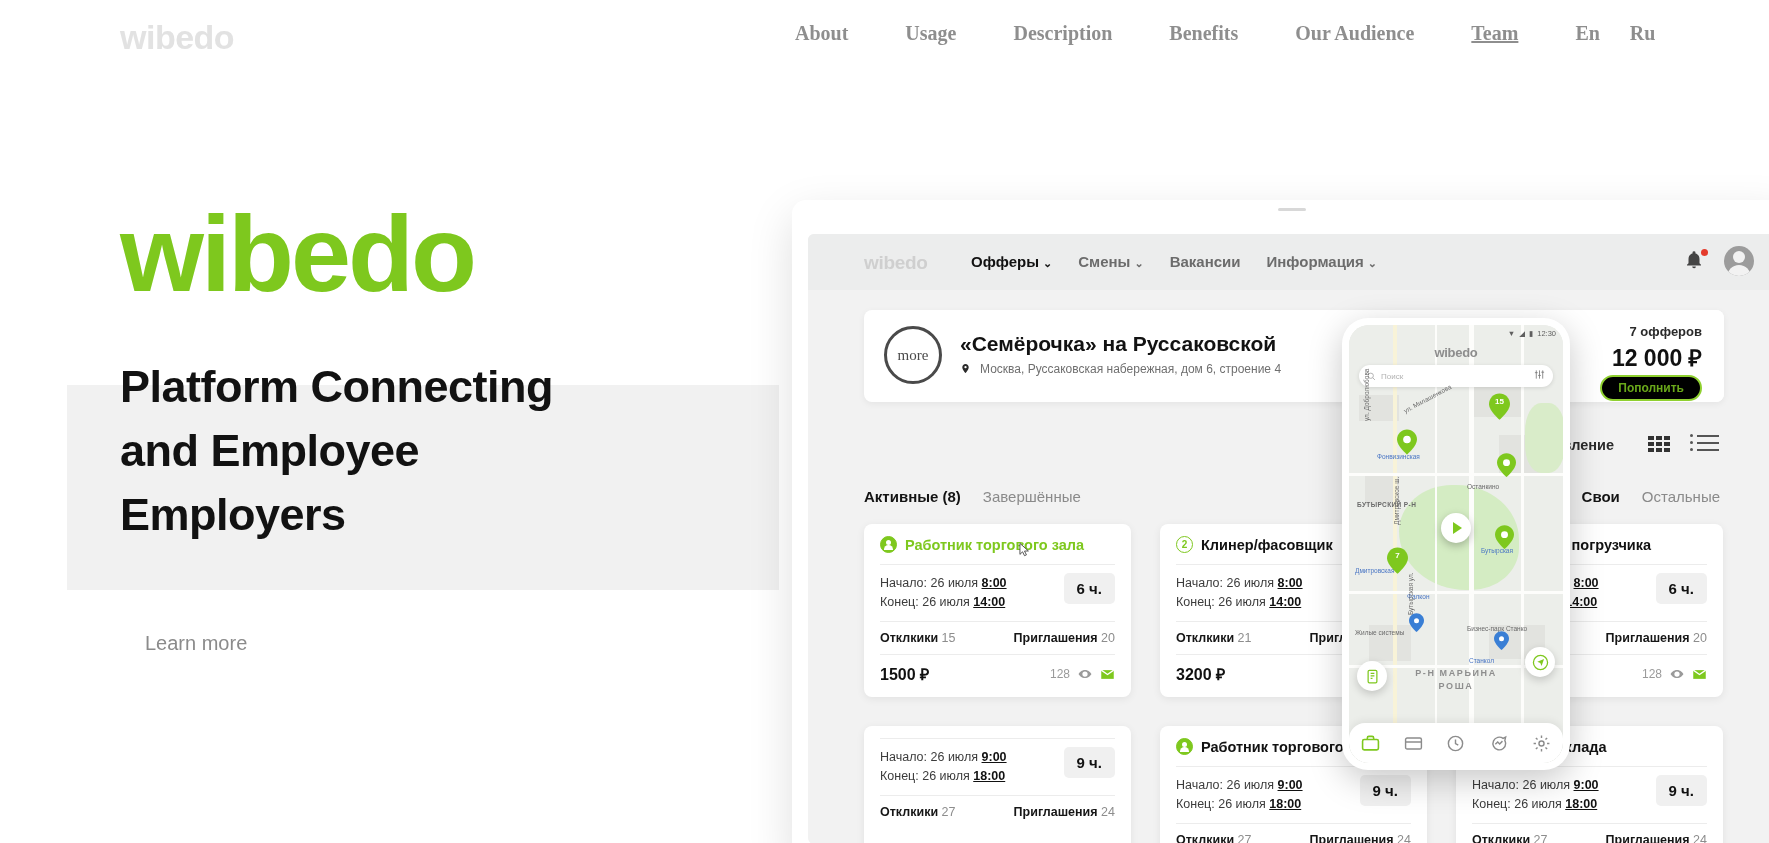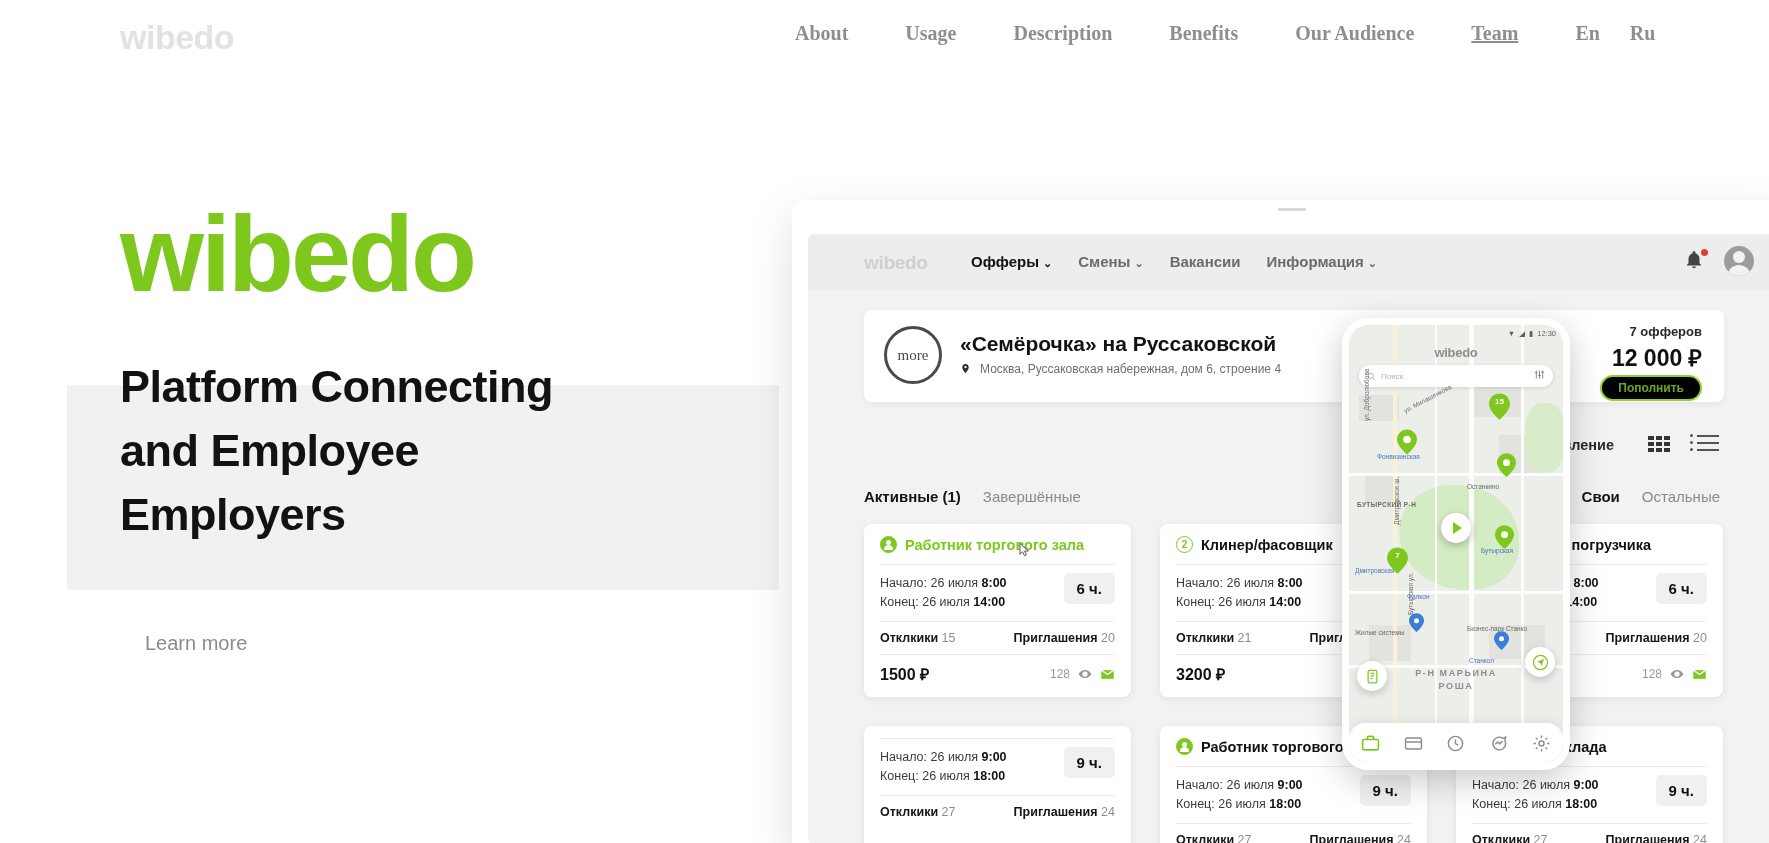--- a/index.html
+++ b/index.html
@@ -138,21 +138,21 @@
   }
   .obadge.filled { background:#7ec81e; border-color:#7ec81e; }
   .obadge.filled .p { width:5px;height:5px;border-radius:50%;background:#fff; position:absolute; margin-top:-4px;}
   .obadge.filled .b { width:9px;height:5px;border-radius:5px 5px 0 0;background:#fff; margin-top:5px;}
   .otitle { font-size:14.5px; font-weight:700; white-space:nowrap; }
   .otitle.green { color:#7ec81e; }
   .otitle.dark { color:#121212; }
   .odiv { height:1px; background:#ececec; }
   .otimes { position:relative; padding:9px 0 9px 0; }
   .otimes p { font-size:12.5px; color:#3c3c3c; line-height:19px; }
-  .otimes p b { color:#111; }
+  .otimes p b { color:#111;text-decoration:underline; }
   .odur {
     position:absolute; right:0; top:8px; background:#f0f0f0; border-radius:5px;
     padding:7px 13px; font-size:15px; font-weight:700; color:#111;
   }
   .ostats { display:flex; justify-content:space-between; padding:9px 0; font-size:12.5px; }
   .ostats b { color:#161616; font-weight:700; }
   .ostats span { color:#8d8d8d; }
   .obot { display:flex; align-items:center; justify-content:space-between; padding-top:8px; }
   .oprice { font-size:16px; font-weight:700; color:#111; }
   .ometa { display:flex; align-items:center; gap:8px; font-size:12px; color:#9a9a9a; }
@@ -308,21 +308,21 @@
               <s></s>
             </div>
             <div>
               <b></b>
               <s></s>
             </div>
         </div>
       </div>
 
       <div class="tabs">
-        <span class="active">Активные (1)</span>
+        <span class="active">Активные (8)</span>
         <span>Завершённые</span>
       </div>
       <div class="tabs-right">
         <span class="active">Свои</span>
         <span>Остальные</span>
       </div>
 
       <div class="cards">
 
         <div class="crow">

